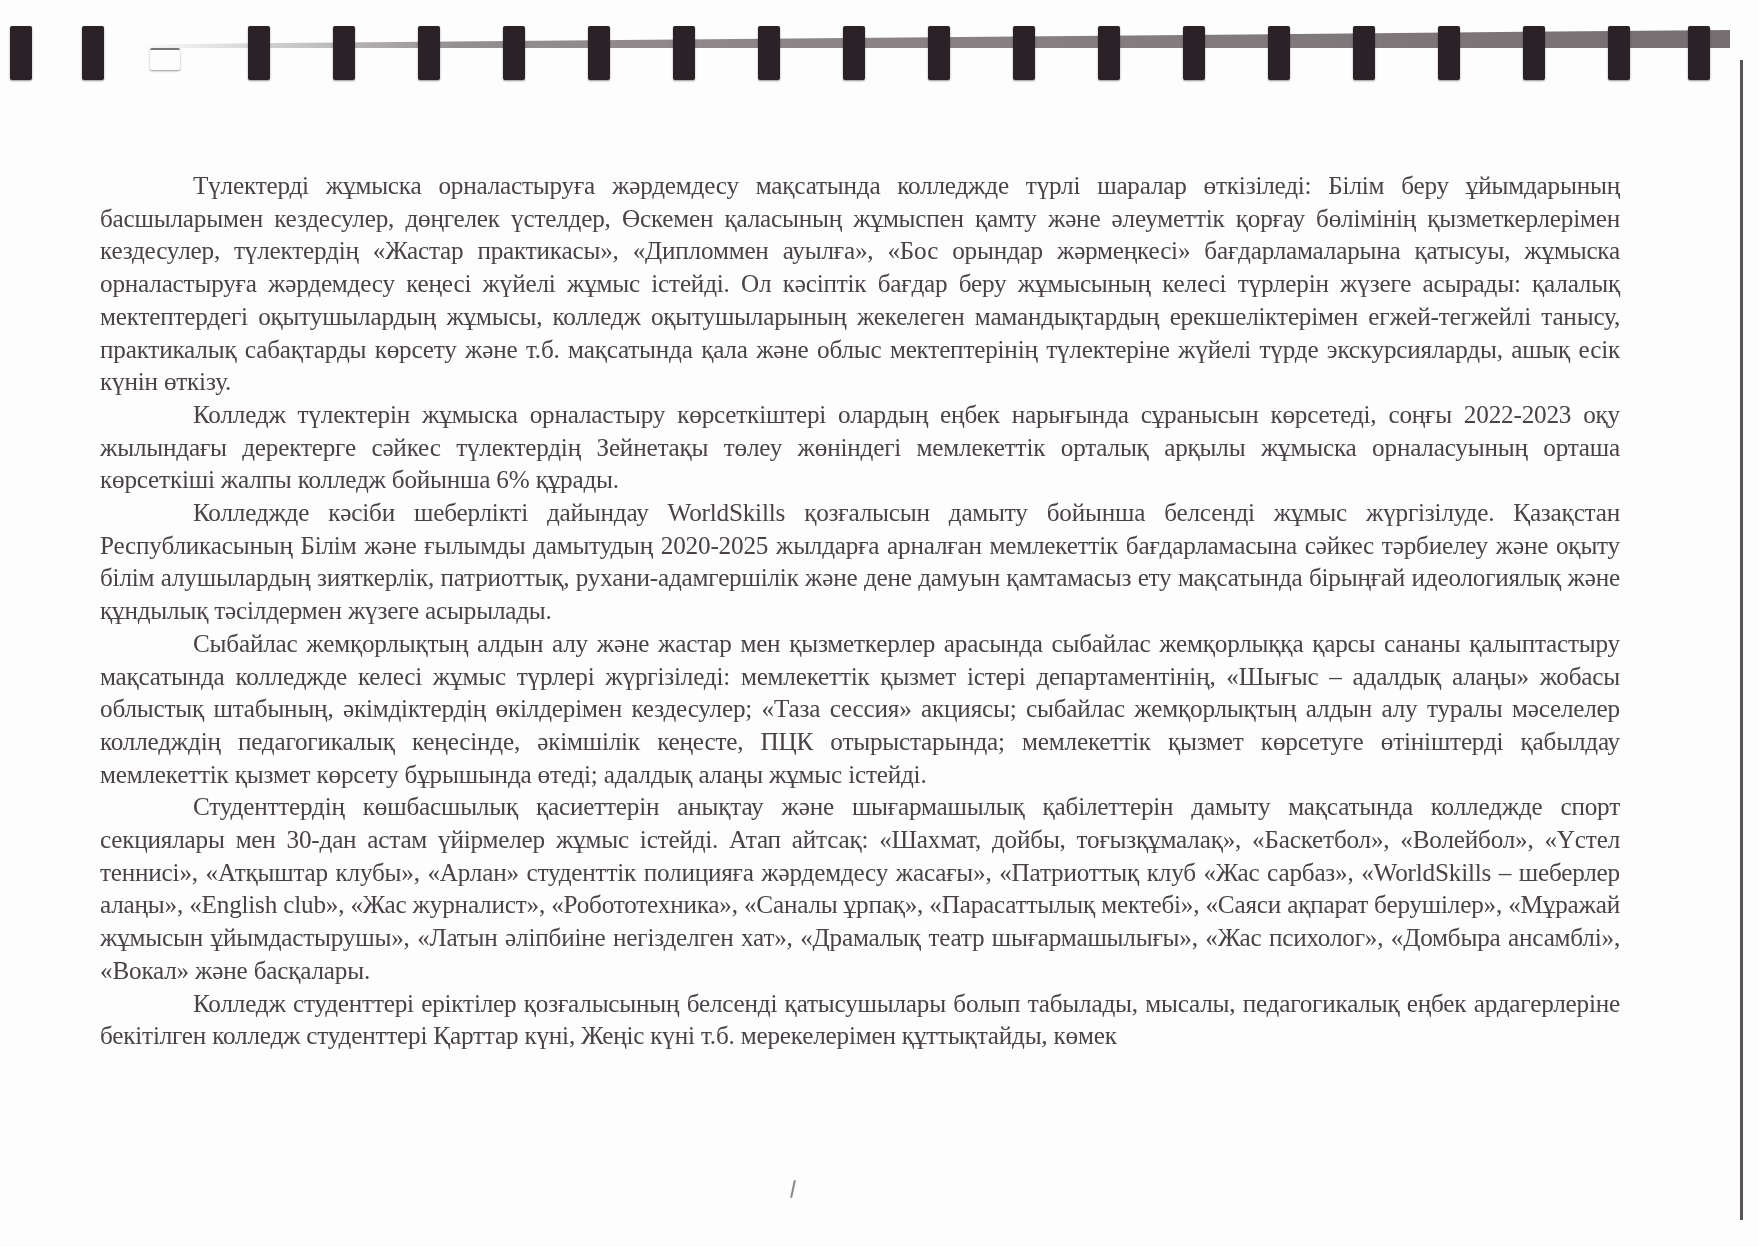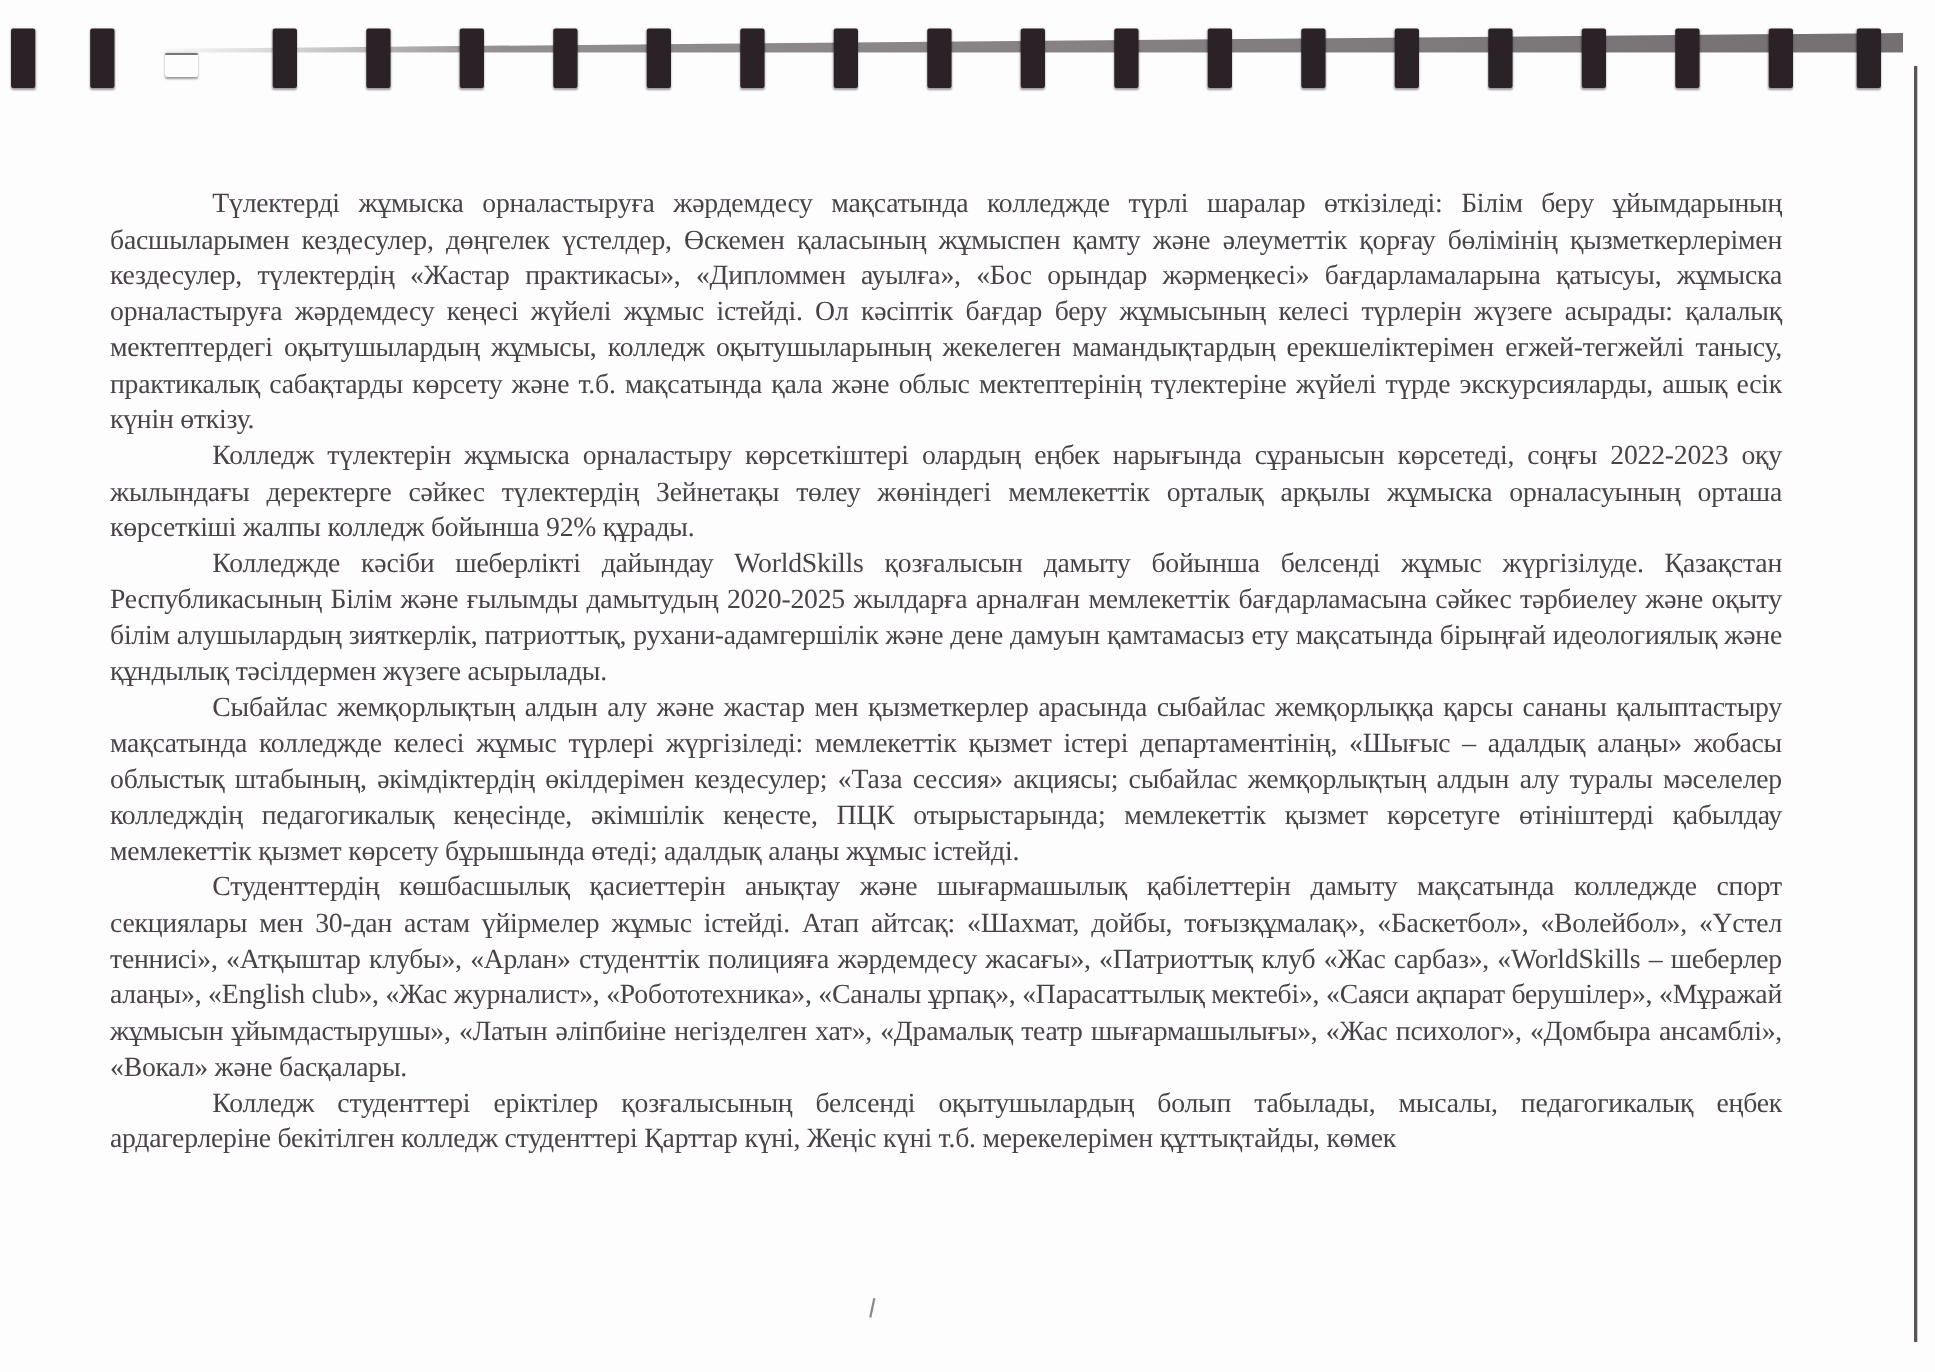--- a/index.html
+++ b/index.html
@@ -64,20 +64,20 @@
   <div class="ring" style="left:1438px"></div>
   <div class="ring" style="left:1523px"></div>
   <div class="ring" style="left:1608px"></div>
   <div class="ring" style="left:1688px"></div>
 </div>
 
 <div class="right-edge"></div>
 
 <div class="page-text">
   <p class="para">Түлектерді жұмыска орналастыруға жәрдемдесу мақсатында колледжде түрлі шаралар өткізіледі: Білім беру ұйымдарының басшыларымен кездесулер, дөңгелек үстелдер, Өскемен қаласының жұмыспен қамту және әлеуметтік қорғау бөлімінің қызметкерлерімен кездесулер, түлектердің «Жастар практикасы», «Дипломмен ауылға», «Бос орындар жәрмеңкесі» бағдарламаларына қатысуы, жұмыска орналастыруға жәрдемдесу кеңесі жүйелі жұмыс істейді. Ол кәсіптік бағдар беру жұмысының келесі түрлерін жүзеге асырады: қалалық мектептердегі оқытушылардың жұмысы, колледж оқытушыларының жекелеген мамандықтардың ерекшеліктерімен егжей-тегжейлі танысу, практикалық сабақтарды көрсету және т.б. мақсатында қала және облыс мектептерінің түлектеріне жүйелі түрде экскурсияларды,  ашық есік күнін өткізу.</p>
-  <p class="para">Колледж түлектерін жұмыска орналастыру көрсеткіштері олардың еңбек нарығында сұранысын көрсетеді, соңғы 2022-2023 оқу жылындағы деректерге сәйкес түлектердің Зейнетақы төлеу жөніндегі мемлекеттік орталық арқылы жұмыска орналасуының орташа көрсеткіші жалпы колледж бойынша 92% құрады.</p>
+  <p class="para">Колледж түлектерін жұмыска орналастыру көрсеткіштері олардың еңбек нарығында сұранысын көрсетеді, соңғы 2022-2023 оқу жылындағы деректерге сәйкес түлектердің Зейнетақы төлеу жөніндегі мемлекеттік орталық арқылы жұмыска орналасуының орташа көрсеткіші жалпы колледж бойынша 6% құрады.</p>
   <p class="para">Колледжде кәсіби шеберлікті дайындау WorldSkills қозғалысын дамыту бойынша белсенді жұмыс жүргізілуде. Қазақстан Республикасының Білім және ғылымды дамытудың 2020-2025 жылдарға арналған мемлекеттік бағдарламасына сәйкес тәрбиелеу және оқыту білім алушылардың зияткерлік, патриоттық, рухани-адамгершілік және дене дамуын қамтамасыз ету мақсатында бірыңғай идеологиялық және құндылық тәсілдермен жүзеге асырылады.</p>
   <p class="para">Сыбайлас жемқорлықтың алдын алу және жастар мен қызметкерлер арасында сыбайлас жемқорлыққа қарсы сананы қалыптастыру мақсатында колледжде келесі жұмыс түрлері жүргізіледі: мемлекеттік қызмет істері департаментінің, «Шығыс – адалдық алаңы» жобасы облыстық штабының, әкімдіктердің өкілдерімен кездесулер; «Таза сессия» акциясы; сыбайлас жемқорлықтың алдын алу туралы мәселелер колледждің педагогикалық кеңесінде, әкімшілік кеңесте, ПЦК отырыстарында; мемлекеттік қызмет көрсетуге өтініштерді қабылдау мемлекеттік қызмет көрсету бұрышында өтеді;  адалдық алаңы жұмыс істейді.</p>
   <p class="para">Студенттердің көшбасшылық қасиеттерін анықтау және шығармашылық қабілеттерін дамыту мақсатында колледжде спорт секциялары мен 30-дан астам үйірмелер жұмыс істейді. Атап айтсақ: «Шахмат, дойбы, тоғызқұмалақ», «Баскетбол», «Волейбол», «Үстел теннисі», «Атқыштар клубы», «Арлан» студенттік полицияға жәрдемдесу жасағы», «Патриоттық клуб «Жас сарбаз»,  «WorldSkills – шеберлер алаңы», «English club», «Жас журналист», «Робототехника», «Саналы ұрпақ», «Парасаттылық мектебі», «Саяси ақпарат берушілер», «Мұражай жұмысын ұйымдастырушы», «Латын әліпбиіне негізделген хат», «Драмалық театр шығармашылығы», «Жас психолог», «Домбыра ансамблі», «Вокал» және басқалары.</p>
-  <p class="para">Колледж студенттері еріктілер қозғалысының белсенді оқытушылардың болып табылады, мысалы, педагогикалық еңбек ардагерлеріне бекітілген колледж студенттері Қарттар күні, Жеңіс күні т.б. мерекелерімен құттықтайды, көмек</p>
+  <p class="para">Колледж студенттері еріктілер қозғалысының белсенді қатысушылары болып табылады, мысалы, педагогикалық еңбек ардагерлеріне бекітілген колледж студенттері Қарттар күні, Жеңіс күні т.б. мерекелерімен құттықтайды, көмек</p>
 </div>
 
 <div class="mark"></div>
 
 </body></html>

